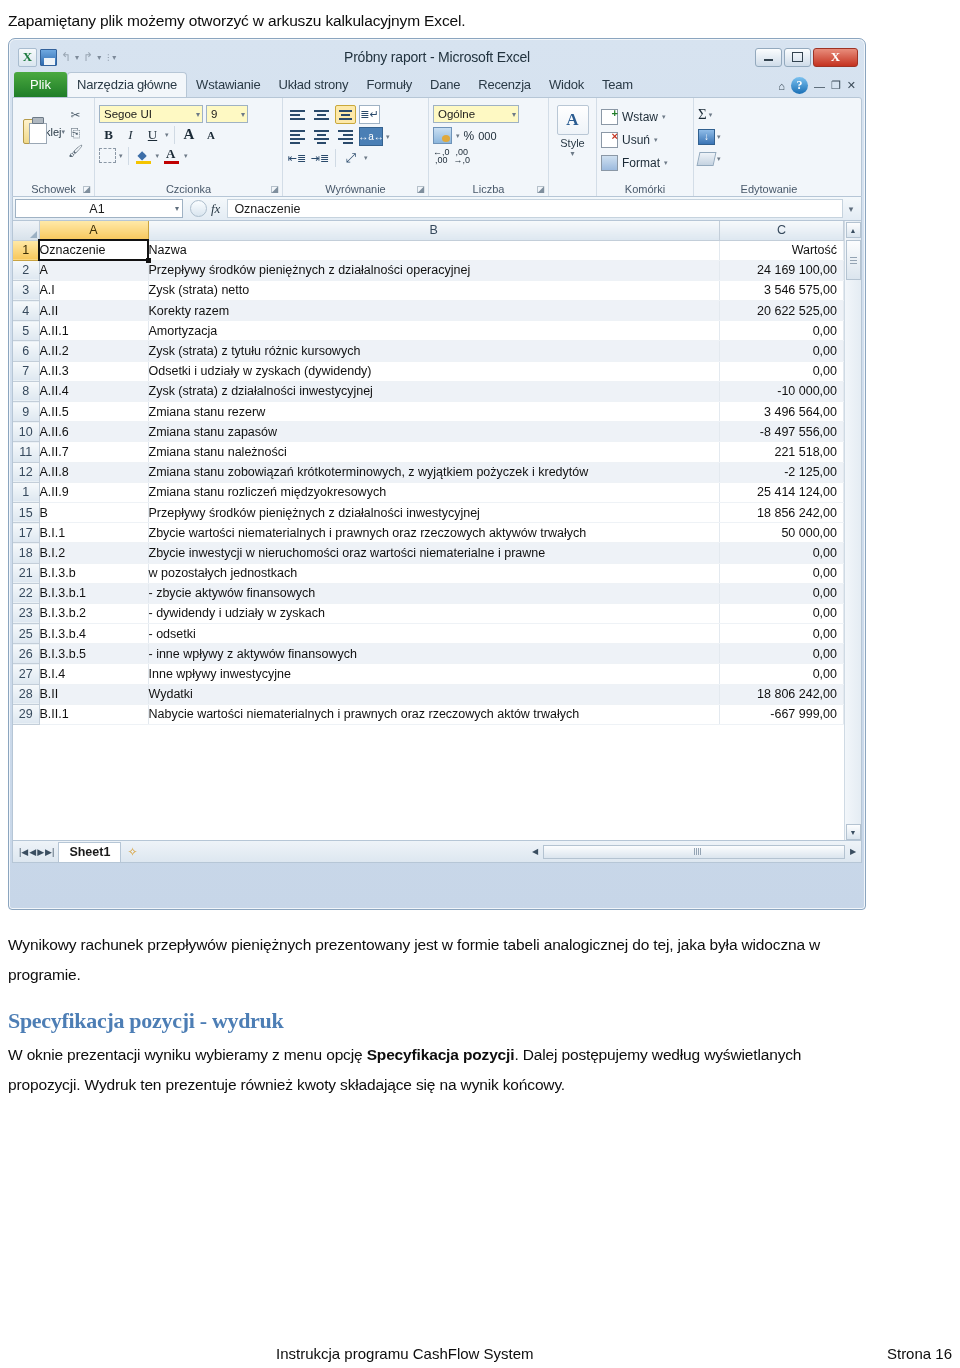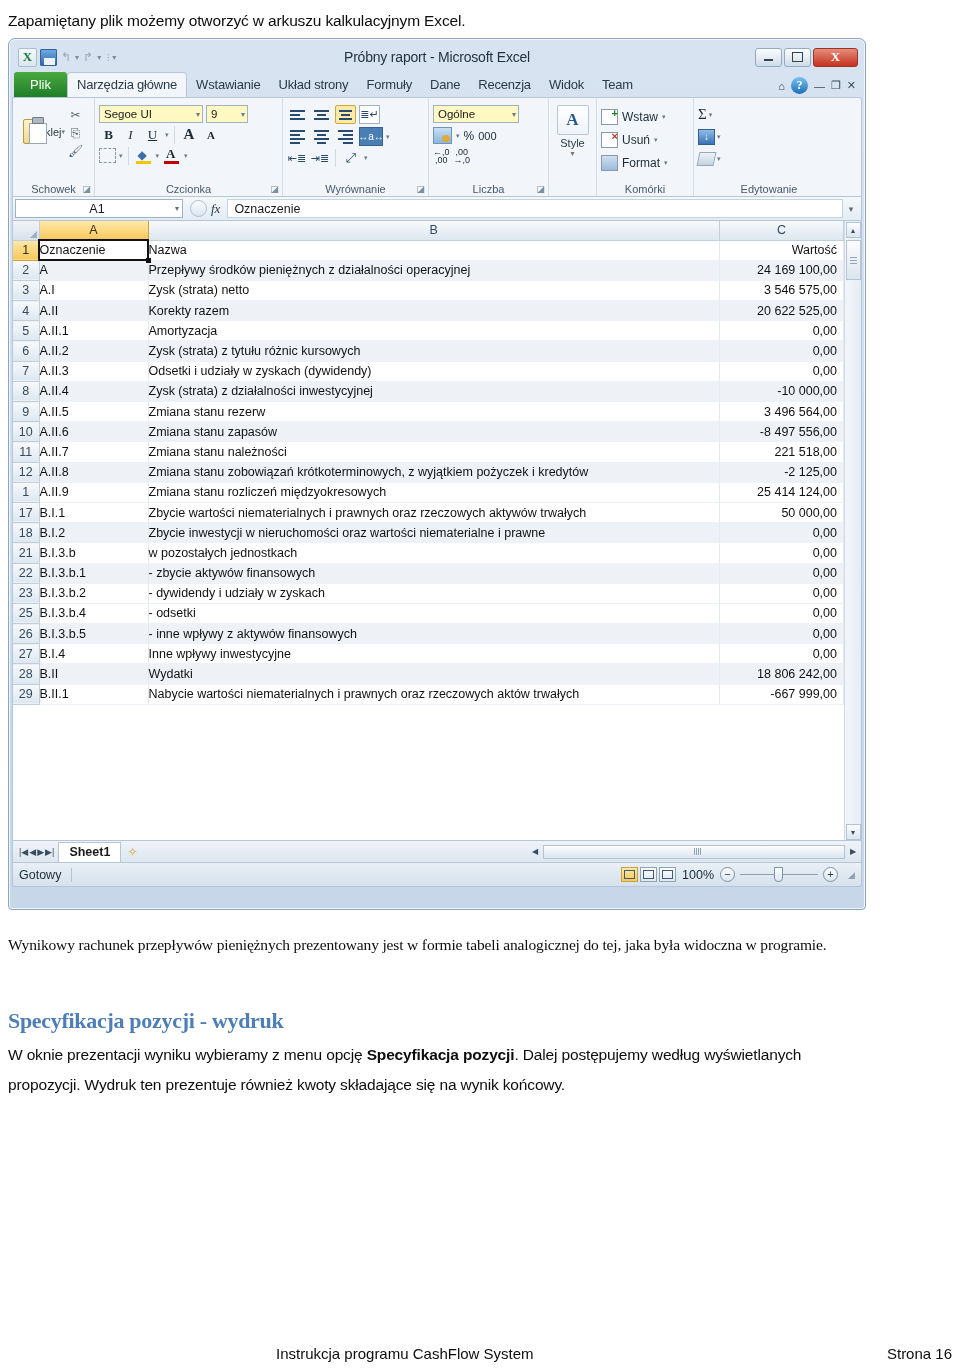--- a/index.html
+++ b/index.html
@@ -16,21 +16,21 @@
   
   .doc-para {
     position: absolute;
     font-size: 15.5px;
     line-height: 30px;
     color: #0d0d0d;
     letter-spacing: -0.15px;
   }
   #intro-line { top: 6px; left: 8px; width: 940px; }
 
-  #para-1 { top: 930px; left: 8px; width: 840px; font-family: Liberation Serif, serif; }
+  #para-1 { top: 930px; left: 8px; width: 840px; }
 
   #heading-spec {
     position: absolute;
     top: 1008px; left: 8px;
     font-family: "Liberation Serif", serif;
     font-size: 22px;
     font-weight: bold;
     color: #4d7eb5;
     letter-spacing: -0.3px;
   }
@@ -780,20 +780,26 @@
               <td class="cell b">Zmiana stanu zobowiązań krótkoterminowych, z wyjątkiem pożyczek i kredytów</td>
               <td class="cell num">-2 125,00</td>
             </tr>
             <tr class="r">
               <td class="rowhdr">1</td>
               <td class="cell">A.II.9</td>
               <td class="cell b">Zmiana stanu rozliczeń międzyokresowych</td>
               <td class="cell num">25 414 124,00</td>
             </tr>
             <tr class="r">
+              <td class="rowhdr">15</td>
+              <td class="cell">B</td>
+              <td class="cell b">Przepływy środków pieniężnych z działalności inwestycyjnej</td>
+              <td class="cell num">18 856 242,00</td>
+            </tr>
+            <tr class="r">
               <td class="rowhdr">17</td>
               <td class="cell">B.I.1</td>
               <td class="cell b">Zbycie wartości niematerialnych i prawnych oraz rzeczowych aktywów trwałych</td>
               <td class="cell num">50 000,00</td>
             </tr>
             <tr class="r alt">
               <td class="rowhdr">18</td>
               <td class="cell">B.I.2</td>
               <td class="cell b">Zbycie inwestycji w nieruchomości oraz wartości niematerialne i prawne</td>
               <td class="cell num">0,00</td>
@@ -871,46 +877,20 @@
     <div class="st-rest"></div>
     <div class="hscroll">
       <span class="hs-arrow">◀</span>
       <div class="hs-track">
           <i></i>
         </div>
       <span class="hs-arrow">▶</span>
     </div>
   </div>
 
-  <div class="statusbar">
-    <div class="sb-ready">Gotowy</div>
-    <div class="sb-div"></div>
-    <div class="sb-right">
-      <div class="view-btns">
-        <div class="vbtn sel">
-            <i></i>
-          </div>
-        <div class="vbtn">
-            <i></i>
-          </div>
-        <div class="vbtn">
-            <i></i>
-          </div>
-      </div>
-      <div class="zoom-lbl">100%</div>
-      <div class="zslider">
-        <div class="zcircle">−</div>
-        <div class="ztrack">
-            <div class="zthumb"></div>
-          </div>
-        <div class="zcircle">+</div>
-      </div>
-      <span class="resize-grip">◢</span>
-    </div>
-  </div>
 </div>
 
 <div class="doc-para" id="para-1">Wynikowy rachunek przepływów pieniężnych prezentowany jest w formie tabeli analogicznej do tej, jaka była widoczna w programie.</div>
 
 <div id="heading-spec">Specyfikacja pozycji - wydruk</div>
 
 <div class="doc-para" id="para-2"><span>W oknie prezentacji wyniku wybieramy z menu opcję </span><b>Specyfikacja pozycji</b><span>. Dalej postępujemy według wyświetlanych propozycji. Wydruk ten prezentuje również kwoty składające się na wynik końcowy.</span></div>
 
 <div id="footer">
   <span class="footer-left">Instrukcja programu CashFlow System</span>

